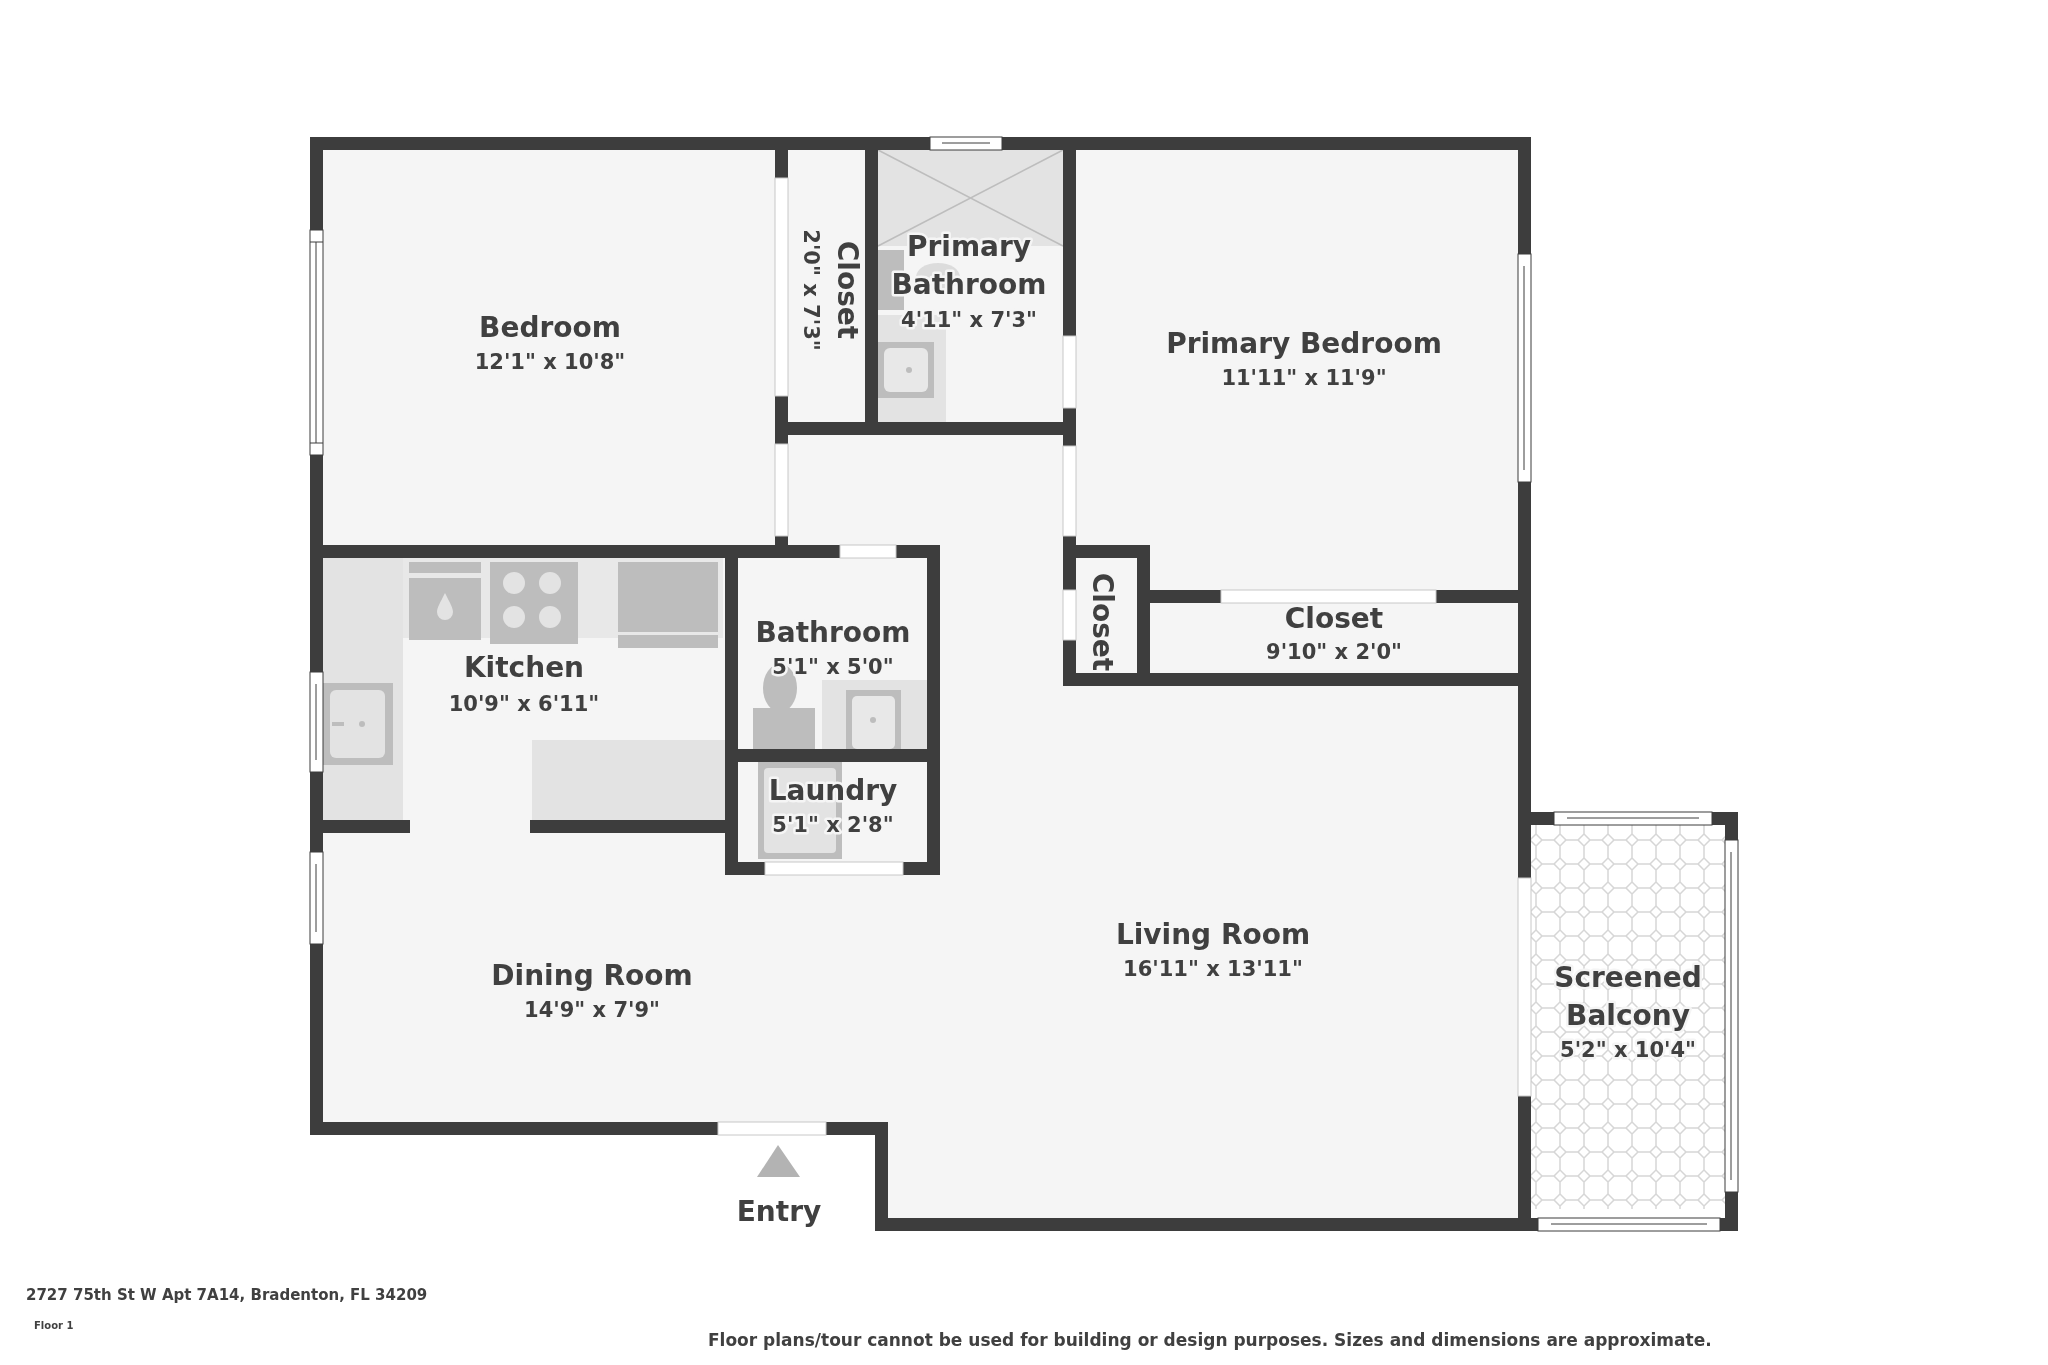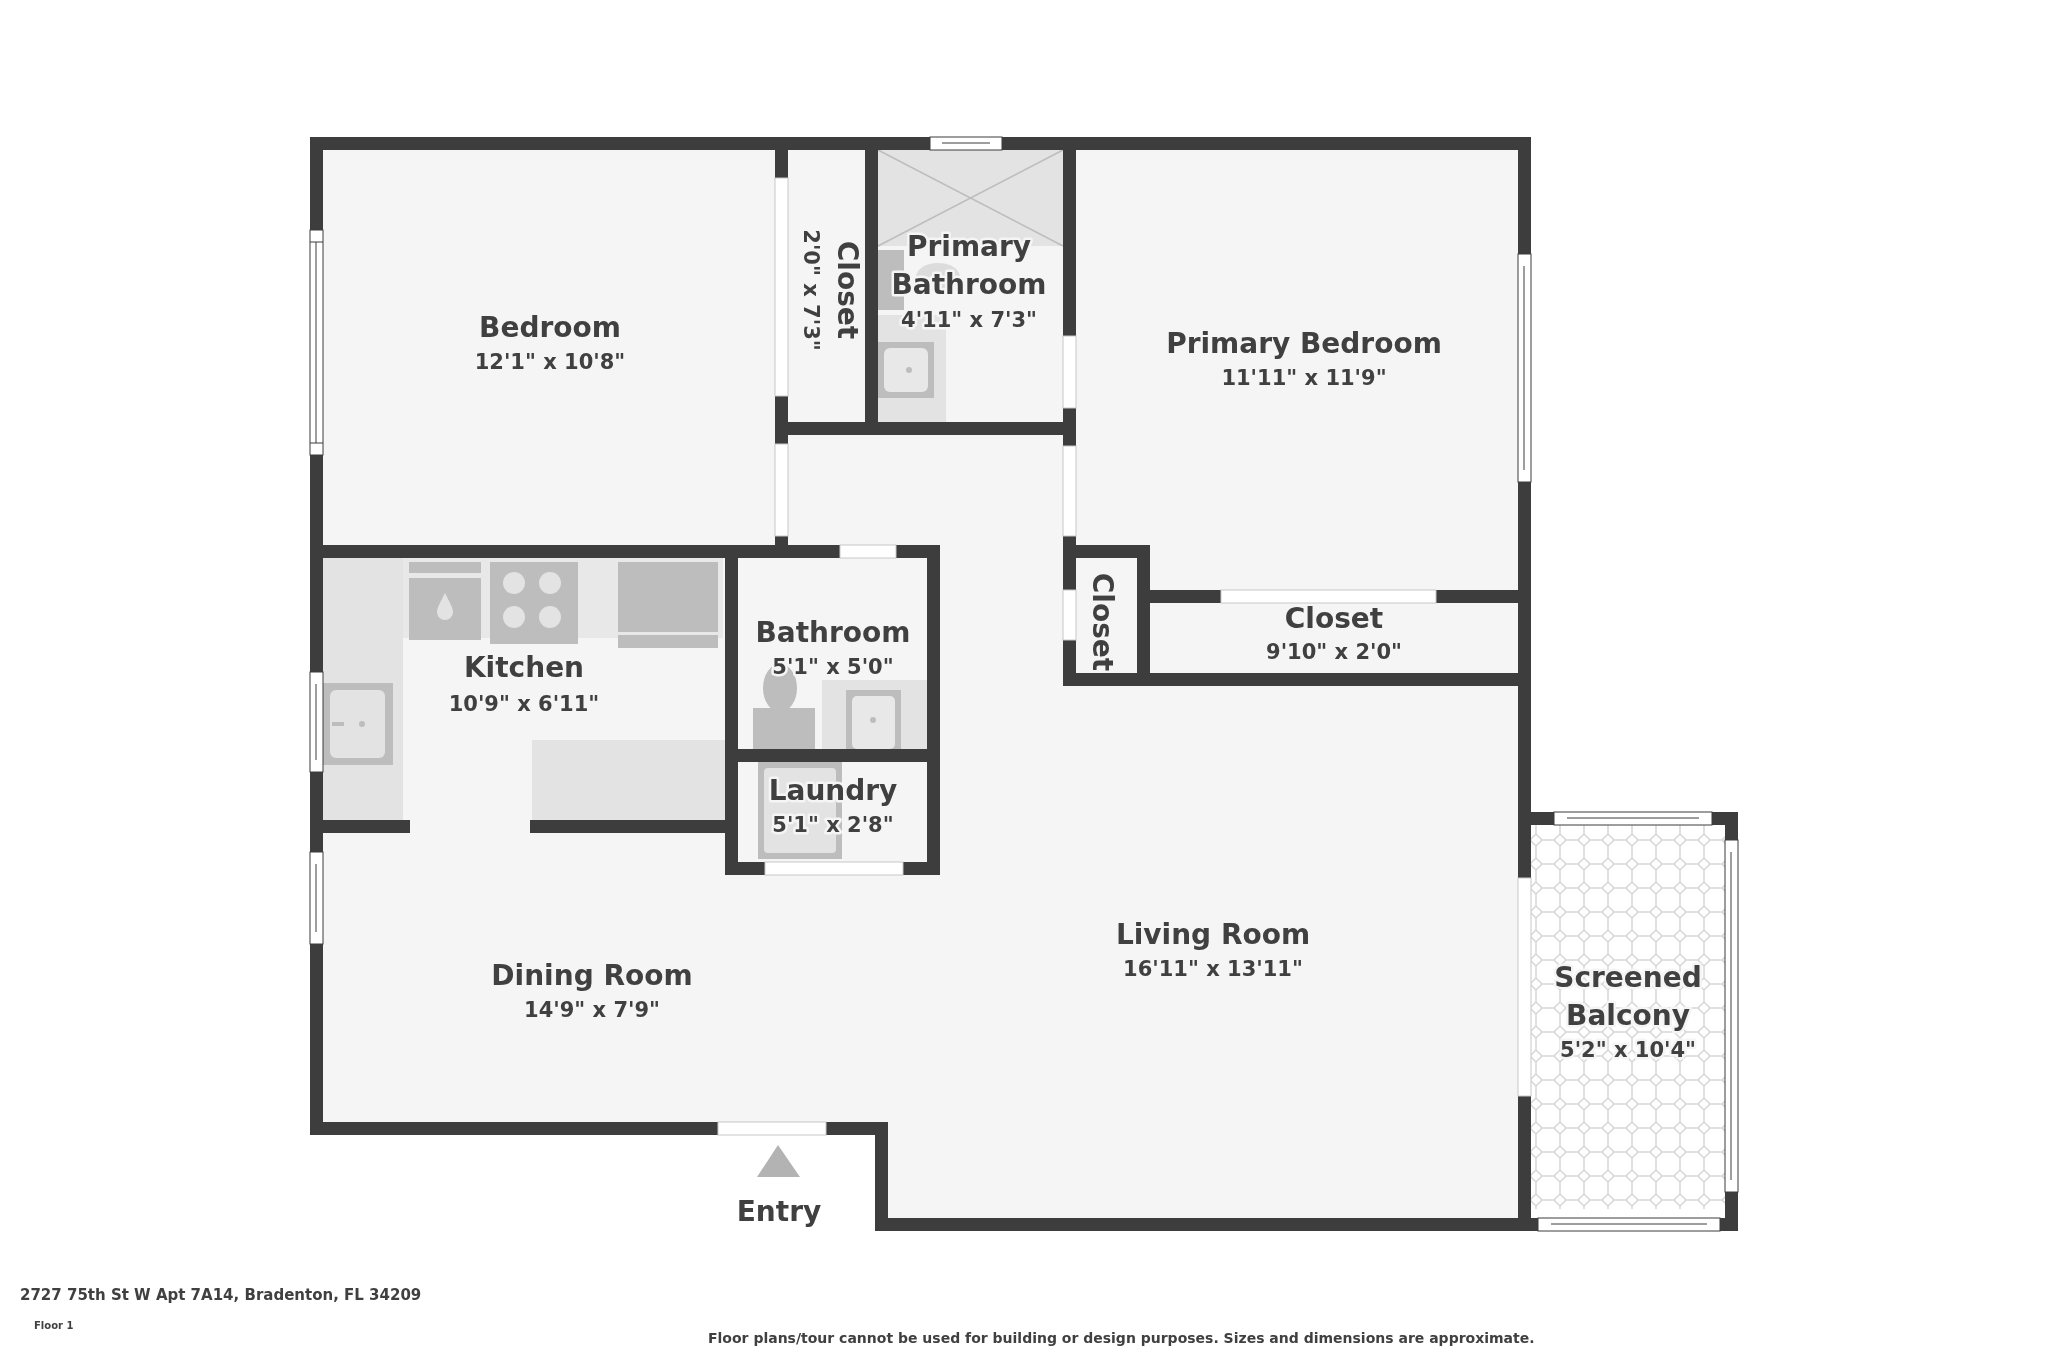--- a/index.html
+++ b/index.html
@@ -4,23 +4,23 @@
 <style>
   html, body { margin: 0; padding: 0; background: #ffffff; }
   body { width: 2048px; height: 1365px; position: relative; overflow: hidden;
          font-family: "DejaVu Sans", "Liberation Sans", sans-serif; }
   #plan { position: absolute; left: 0; top: 0; width: 2048px; height: 1365px; }
   .room-name { font-family: "DejaVu Sans", sans-serif; font-weight: bold; font-size: 28px; fill: #404040; }
   .room-dim { font-family: "DejaVu Sans", sans-serif; font-weight: bold; font-size: 21px; fill: #404040; }
   .label-halo { paint-order: stroke; stroke: #f5f5f5; stroke-width: 5px; stroke-linejoin: round; }
   .entry-label { font-family: "DejaVu Sans", sans-serif; font-weight: bold; font-size: 28px; fill: #404040; }
   .footer { position: absolute; font-family: "DejaVu Sans", sans-serif; font-weight: bold; color: #404040; }
-  .address { left: 20px; top: 1286px; font-size: 15px; }
+  .address { left: 26px; top: 1286px; font-size: 15px; }
   .floor { left: 34px; top: 1320px; font-size: 10px; }
-  .disclaimer { left: 708px; top: 1330px; font-size: 14px; }
+  .disclaimer { left: 708px; top: 1330px; font-size: 17px; }
 </style>
 </head>
 <body>
 
 <svg id="plan" viewBox="0 0 2048 1365" xmlns="http://www.w3.org/2000/svg">
   <defs>
     <pattern id="tile" width="24" height="24" patternUnits="userSpaceOnUse">
       <rect width="24" height="24" fill="#ffffff"></rect>
       <path d="M6 0 H18 L24 6 V18 L18 24 H6 L0 18 V6 Z" fill="#ffffff" stroke="#d6d6d6" stroke-width="1.5"></path>
     </pattern>

